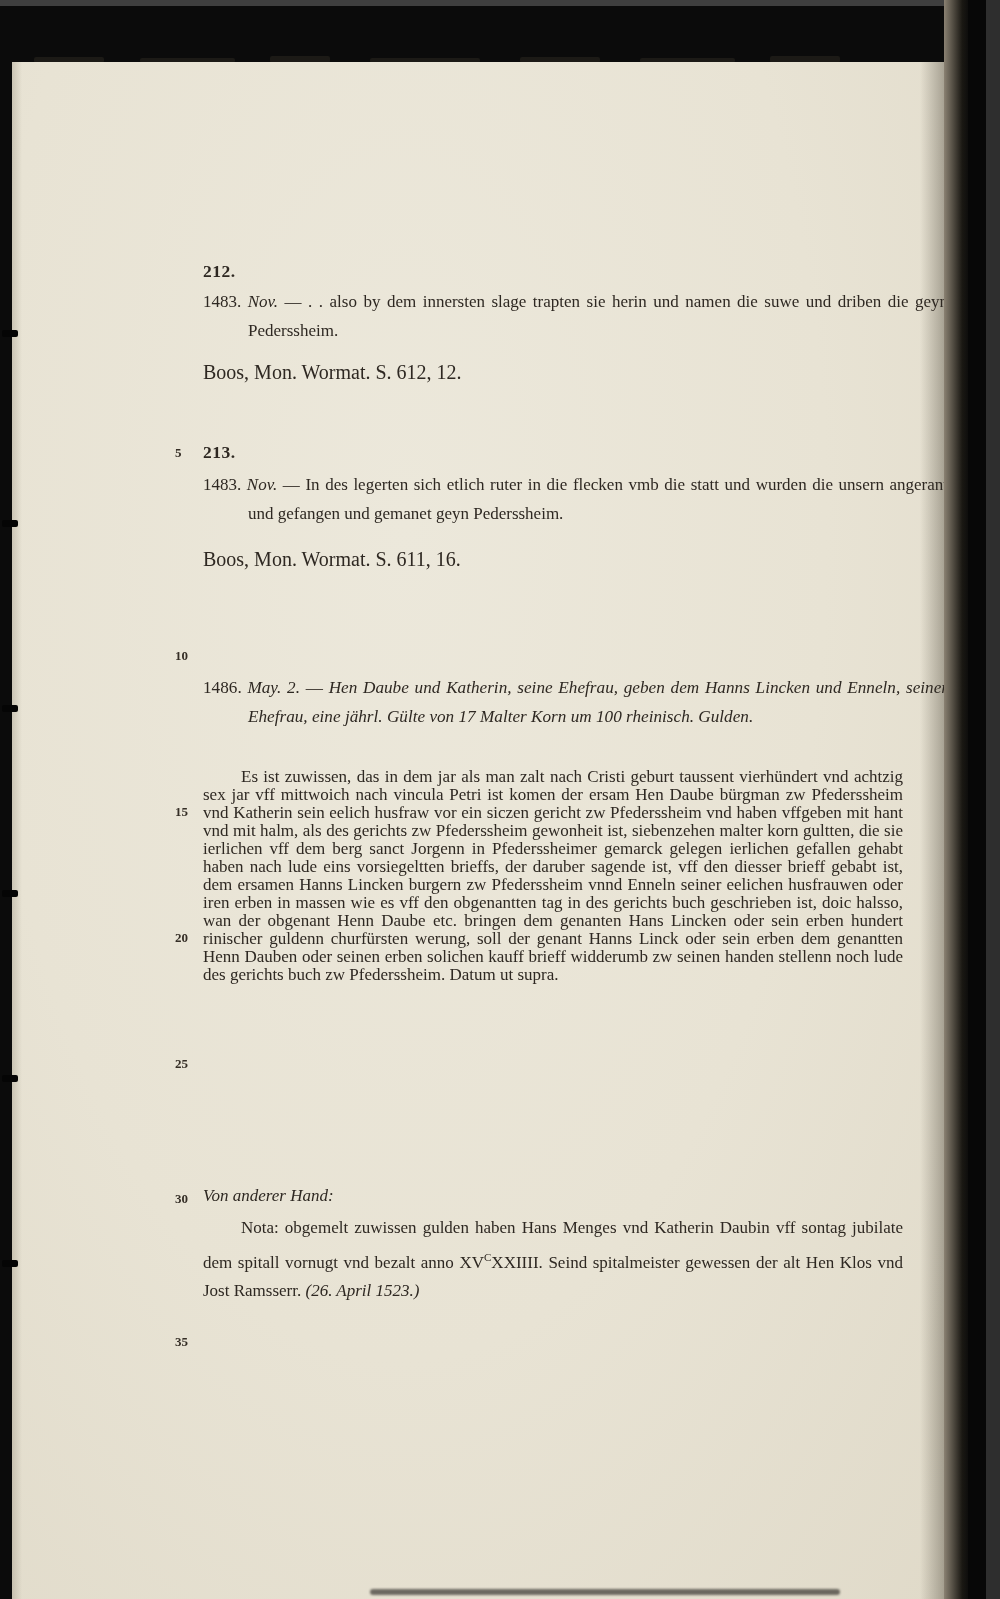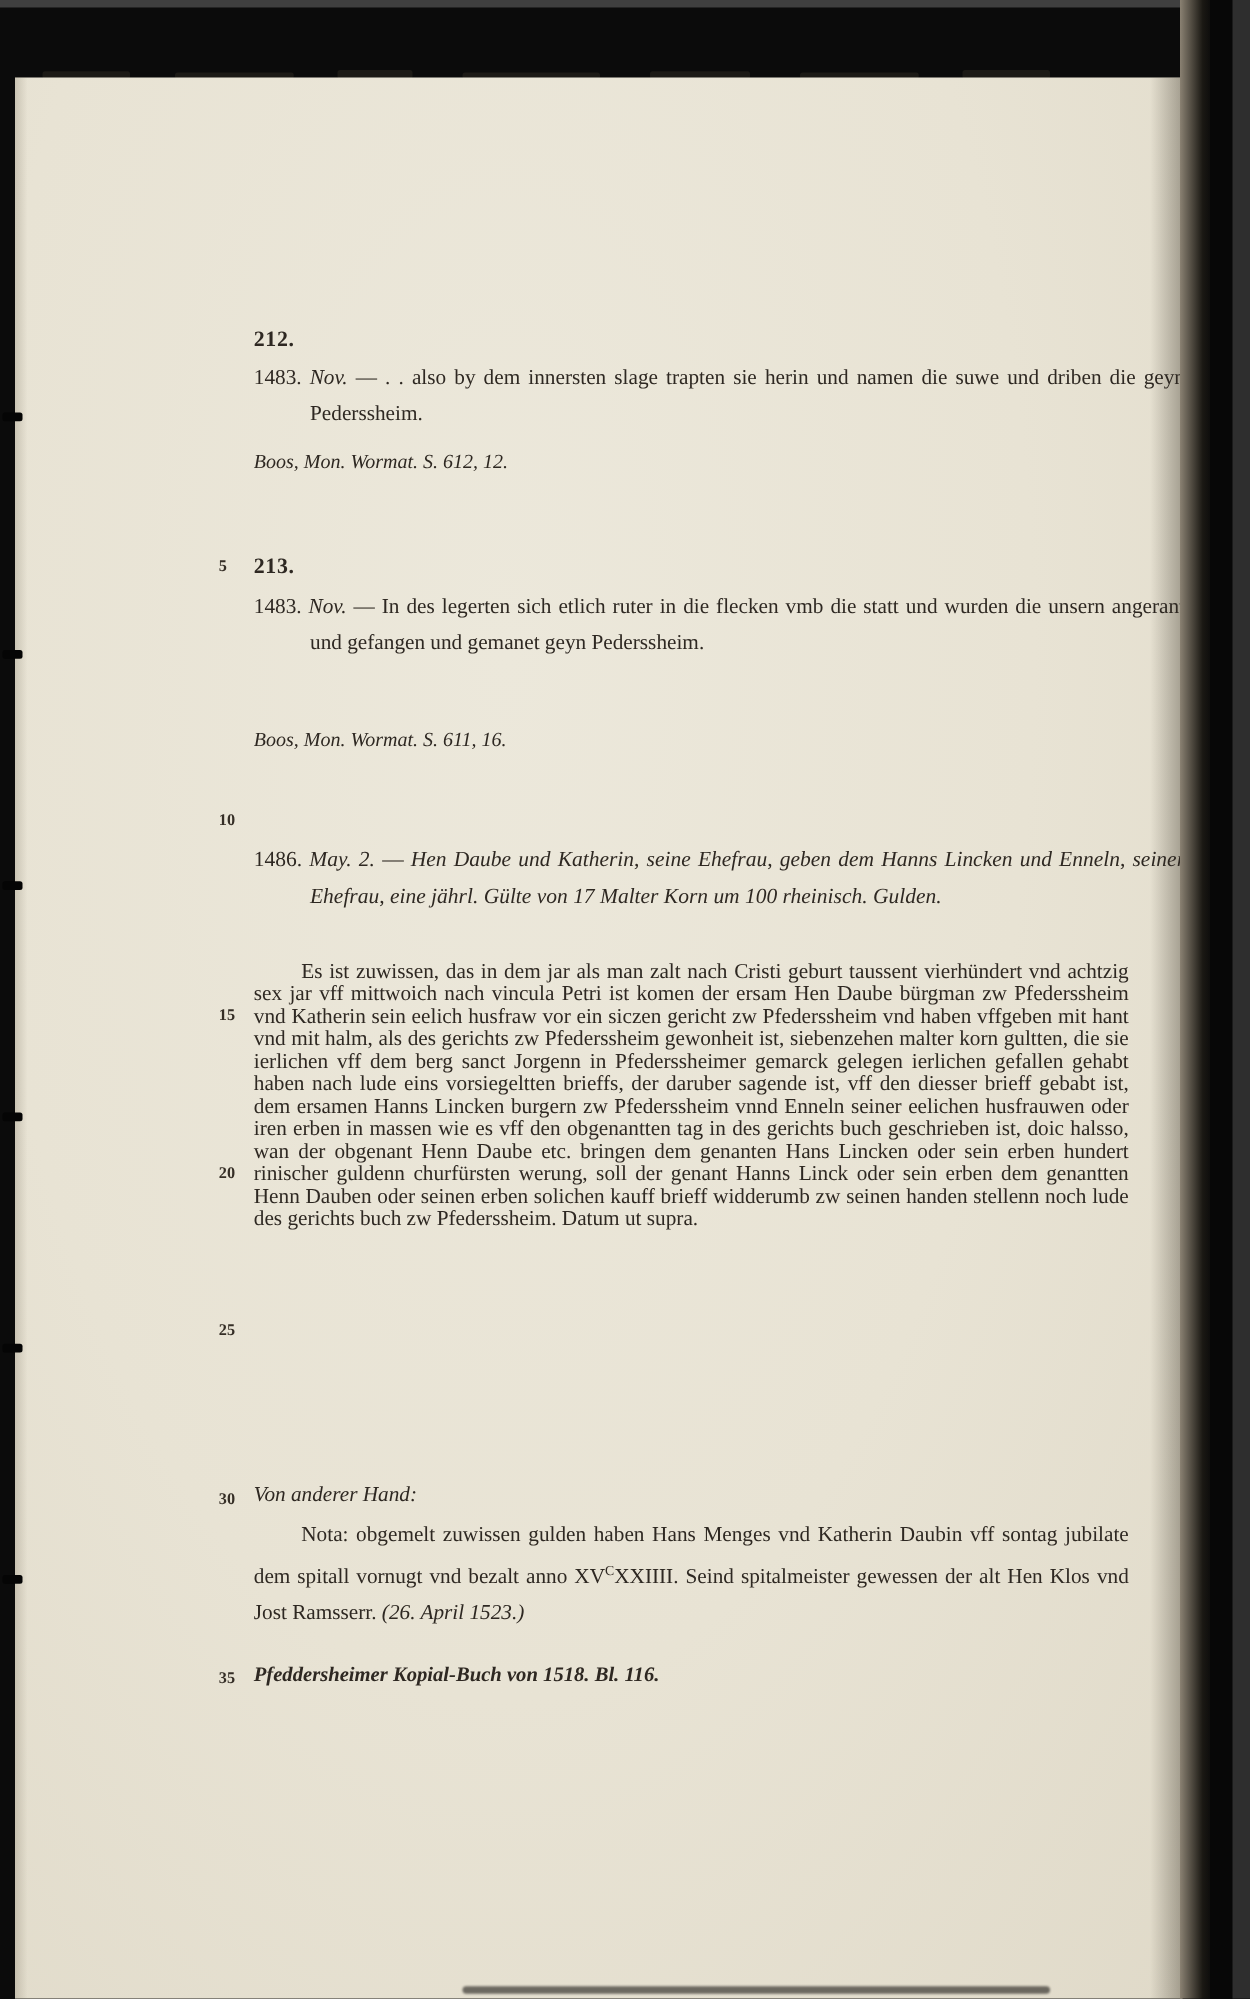--- a/index.html
+++ b/index.html
@@ -32,21 +32,21 @@
 
   
   .col{position:absolute;left:191px;width:700px;}
   .header-row{top:118px;height:26px;}
   .page-num{position:absolute;left:10px;top:0;font-size:19px;letter-spacing:1px;}
   .running-head{display:block;text-align:center;font-size:16.5px;font-weight:bold;letter-spacing:0.5px;}
 
   .sec-head{text-align:left;font-size:17.5px;font-weight:bold;letter-spacing:0.5px;font-family:Liberation Serif, serif;}
   .entry{font-size:17px;line-height:28.8px;text-align:justify;
     padding-left:45px;text-indent:-45px;}
-  .citation{font-size:16px;font-style:italic;margin-left:52px;}
+  .citation{font-size:20px;margin-left:52px;}
   .it{font-style:italic;}
   .summary{font-size:17.2px;line-height:28.5px;text-align:justify;
     padding-left:45px;text-indent:-45px;}
   .bodytext{font-size:17px;line-height:18px;text-align:justify;text-indent:38px;}
   .hand-label{font-size:17px;font-style:italic;margin-left:52px;}
   .nota{font-size:17px;line-height:28.6px;text-align:justify;text-indent:38px;}
   .source{font-size:16.5px;font-style:italic;font-weight:bold;margin-left:52px;}
   sup{font-size:11px;}
 
   .mnum{position:absolute;left:163px;font-size:13px;font-weight:bold;color:#352e26;}
@@ -78,31 +78,30 @@
   <span class="mnum" style="top:994px">25</span>
   <span class="mnum" style="top:1129px">30</span>
   <span class="mnum" style="top:1272px">35</span>
 
   <div class="col sec-head" style="position:absolute;top:199px">212.</div>
   <p class="col entry" style="position:absolute;top:226px;margin:0"><span>1483.</span> <span class="it">Nov.</span> <span>— . .</span> <span>also by dem innersten slage trapten sie herin und namen die suwe und driben die geyn Pederssheim.</span></p>
   <p class="col citation" style="position:absolute;top:299px;margin:0">Boos, Mon. Wormat. S. 612, 12.</p>
 
   <div class="col sec-head" style="position:absolute;top:380px">213.</div>
   <p class="col entry" style="position:absolute;top:409px;margin:0"><span>1483.</span> <span class="it">Nov.</span> <span>—</span> <span>In des legerten sich etlich ruter in die flecken vmb die statt und wurden die unsern angerant und gefangen und gemanet geyn Pederssheim.</span></p>
-  <p class="col citation" style="position:absolute;top:522px;margin:0">Boos, Mon. Wormat. S. 611, 16.</p>
+  <p class="col citation" style="position:absolute;top:486px;margin:0">Boos, Mon. Wormat. S. 611, 16.</p>
 
   <p class="col summary" style="position:absolute;top:612px;margin:0"><span>1486.</span> <span class="it">May. 2.</span> <span>—</span> <span class="it">Hen Daube und Katherin, seine Ehefrau, geben dem Hanns Lincken und Enneln, seiner Ehefrau, eine jährl. Gülte von 17 Malter Korn um 100 rheinisch. Gulden.</span></p>
 
   <p class="col bodytext" style="position:absolute;top:706px;margin:0">Es ist zuwissen, das in dem jar als man zalt nach Cristi geburt taussent vierhündert vnd achtzig sex jar vff mittwoich nach vincula Petri ist komen der ersam Hen Daube bürgman zw Pfederssheim vnd Katherin sein eelich husfraw vor ein siczen gericht zw Pfederssheim vnd haben vffgeben mit hant vnd mit halm, als des gerichts zw Pfederssheim gewonheit ist, siebenzehen malter korn gultten, die sie ierlichen vff dem berg sanct Jorgenn in Pfederssheimer gemarck gelegen ierlichen gefallen gehabt haben nach lude eins vorsiegeltten brieffs, der daruber sagende ist, vff den diesser brieff gebabt ist, dem ersamen Hanns Lincken burgern zw Pfederssheim vnnd Enneln seiner eelichen husfrauwen oder iren erben in massen wie es vff den obgenantten tag in des gerichts buch geschrieben ist, doic halsso, wan der obgenant Henn Daube etc. bringen dem genanten Hans Lincken oder sein erben hundert rinischer guldenn churfürsten werung, soll der genant Hanns Linck oder sein erben dem genantten Henn Dauben oder seinen erben solichen kauff brieff widderumb zw seinen handen stellenn noch lude des gerichts buch zw Pfederssheim.  Datum ut supra.</p>
 
   <p class="col hand-label" style="position:absolute;top:1124px;margin:0">Von anderer Hand:</p>
 
   <p class="col nota" style="position:absolute;top:1152px;margin:0"><span>Nota: obgemelt zuwissen gulden haben Hans Menges vnd Katherin Daubin vff sontag jubilate dem spitall vornugt vnd bezalt anno XV</span><sup>C</sup><span>XXIIII. Seind spitalmeister gewessen der alt Hen Klos vnd Jost Ramsserr. </span><span class="it">(26. April 1523.)</span></p>
 
-  <p class="col source" style="position:absolute;top:1268px;margin:0">Pfeddersheimer Kopial-Buch von 1518.  Bl. 116.</p>
 </div>
 
 <div>
   <i class="bind-tick" style="top:330px"></i>
   <i class="bind-tick" style="top:520px"></i>
   <i class="bind-tick" style="top:705px"></i>
   <i class="bind-tick" style="top:890px"></i>
   <i class="bind-tick" style="top:1075px"></i>
   <i class="bind-tick" style="top:1260px"></i>
 </div>

